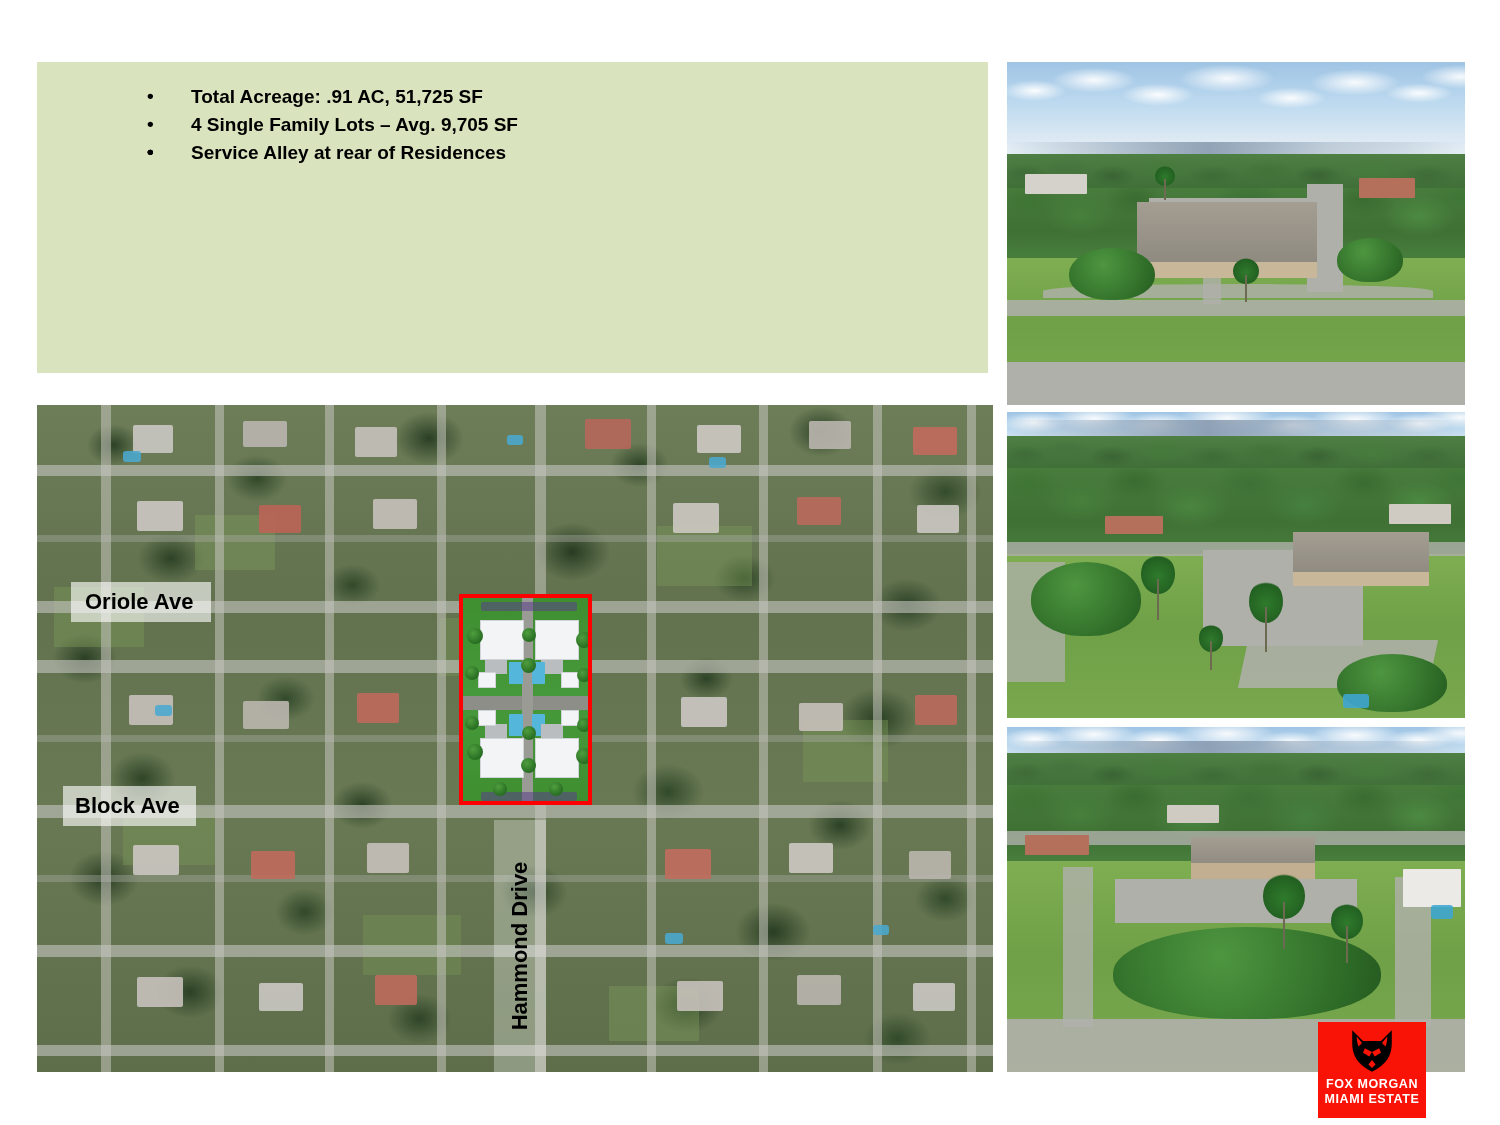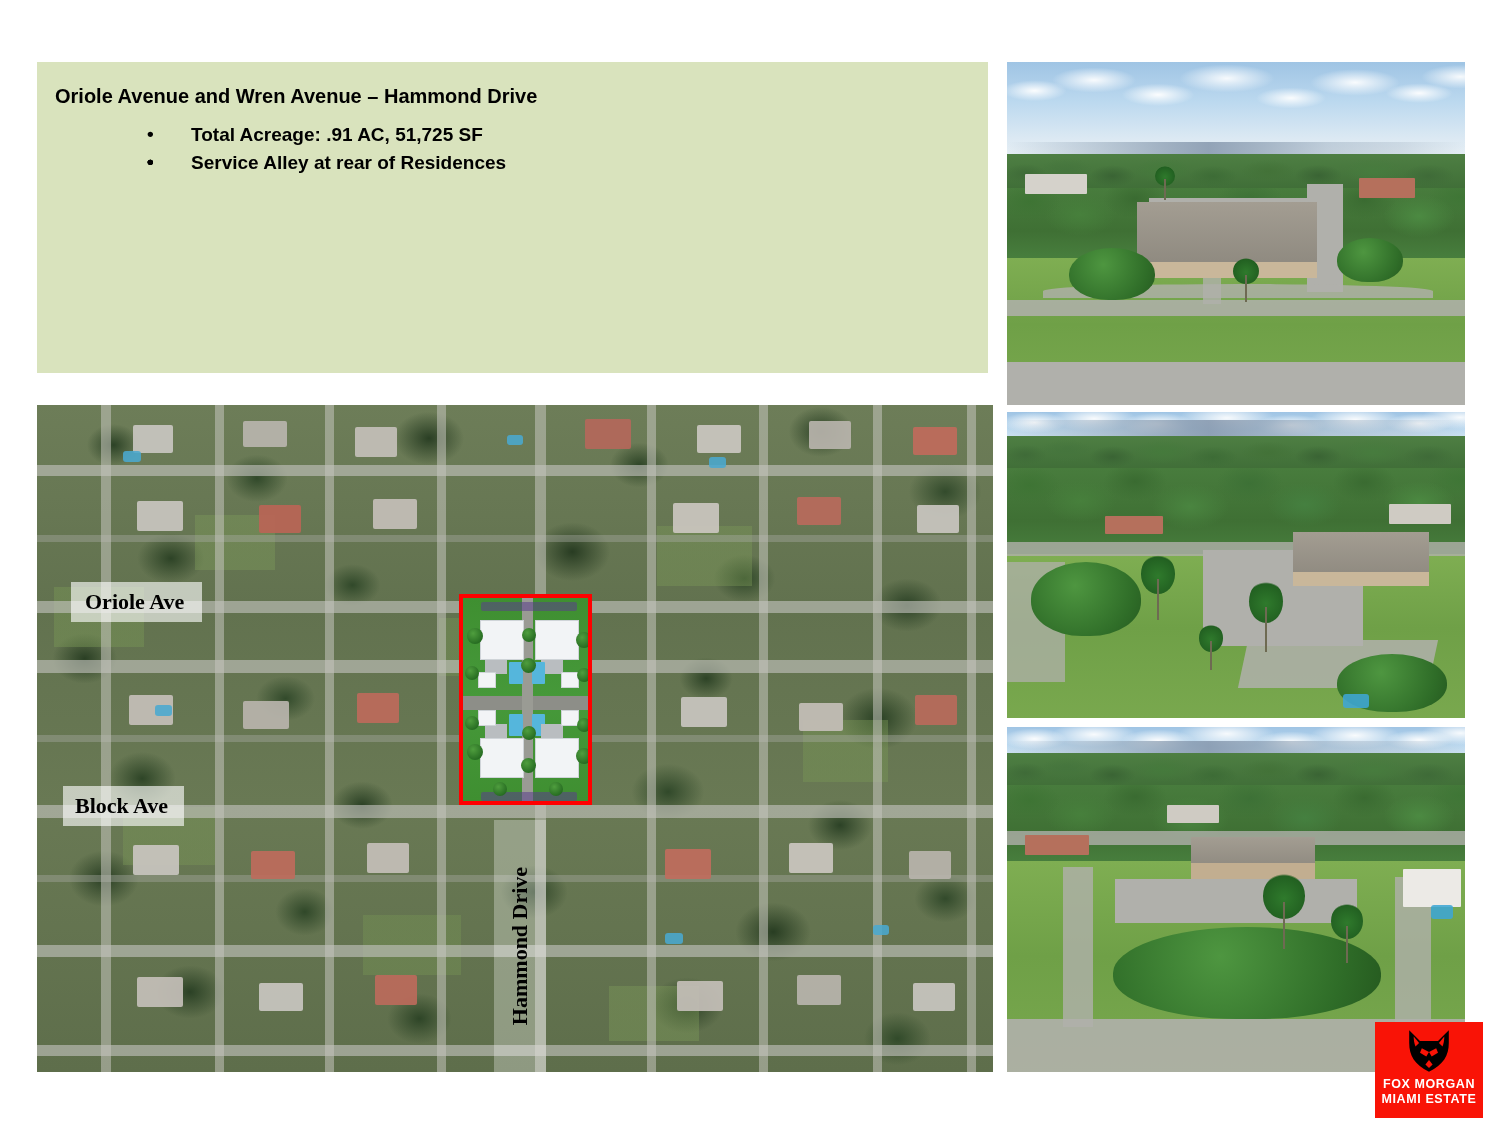--- a/index.html
+++ b/index.html
@@ -53,21 +53,20 @@
     line-height:1.42;
   }
 
   
   .map{
     position:absolute;
     left:37px; top:405px;
     width:956px; height:667px;
     overflow:hidden;
     background:#fca5a5;
-    font-family:Liberation Serif, serif;
   }
   .map-base{
     position:absolute; inset:0;
     background:
       
       radial-gradient(ellipse 38px 30px at 8% 6%, #2c4226 0%, rgba(44,66,38,0) 70%),
       radial-gradient(ellipse 44px 34px at 23% 11%, #31492a 0%, rgba(49,73,42,0) 70%),
       radial-gradient(ellipse 50px 38px at 41% 5%, #2a3f24 0%, rgba(42,63,36,0) 70%),
       radial-gradient(ellipse 42px 32px at 63% 9%, #2e4527 0%, rgba(46,69,39,0) 70%),
       radial-gradient(ellipse 46px 36px at 82% 4%, #2b4125 0%, rgba(43,65,37,0) 70%),
@@ -282,21 +281,21 @@
   }
   .bush{
     position:absolute; border-radius:50% 50% 46% 46%;
     background:radial-gradient(circle at 40% 32%, #4e9640 0%, #2f6d28 70%, #25591f 100%);
   }
   .house-sm{ position:absolute; border-radius:1px; }
 
   
   .logo{
     position:absolute;
-    left:1375px; top:1022px;
+    left:1318px; top:1022px;
     width:108px; height:96px;
     background:#f91306;
     display:flex; flex-direction:column;
     align-items:center; justify-content:flex-start;
     padding-top:6px;
     box-sizing:border-box;
   }
   .logo-mark{ width:54px; height:46px; display:block; }
   .logo-l1, .logo-l2{
     color:#ffffff;
@@ -305,28 +304,28 @@
     letter-spacing:.6px;
     line-height:1.18;
     text-align:center;
   }
   .logo-l1{ margin-top:3px; }
 </style>
 </head>
 <body>
 
 <div class="header-panel">
-  <div class="hp-subtitle">Oriole Avenue and Wren Avenue – Hammond Drive</div>
   <ul class="bullets">
     <li>
       <span class="bul">•</span>
       <span>Total Acreage: .91 AC, 51,725 SF</span>
     </li>
     <li>
       <span class="bul">•</span>
+      <span>4 Single Family Lots – Avg. 9,705 SF</span>
     </li>
     <li>
       <span class="bul">•</span>
     </li>
     <li>
       <span class="bul">•</span>
     </li>
     <li>
       <span class="bul">•</span>
       <span>Service Alley at rear of Residences</span>

